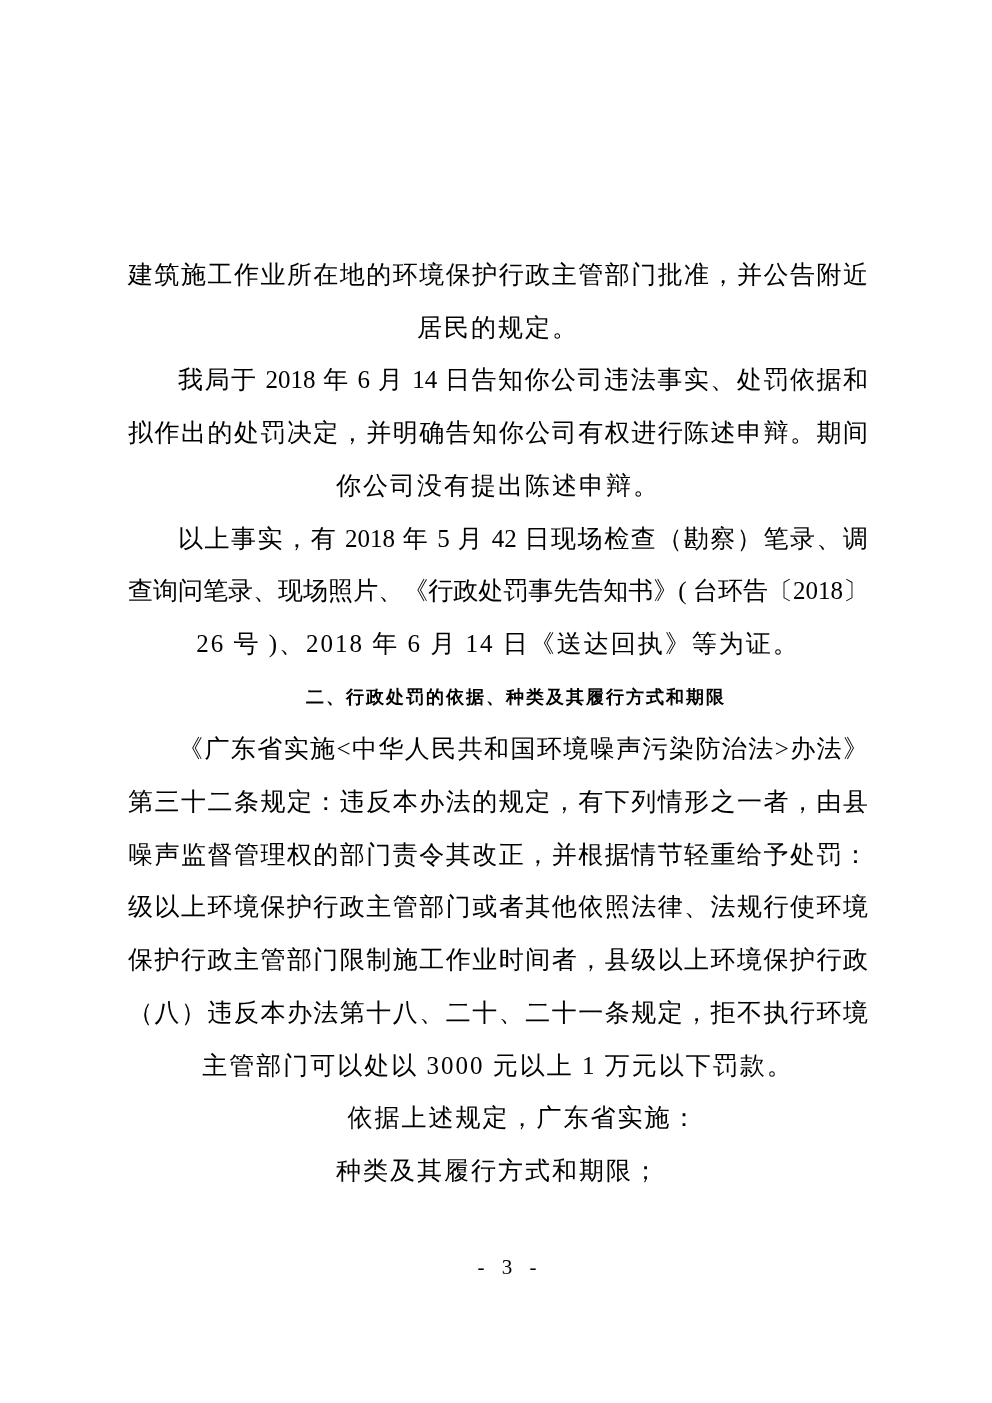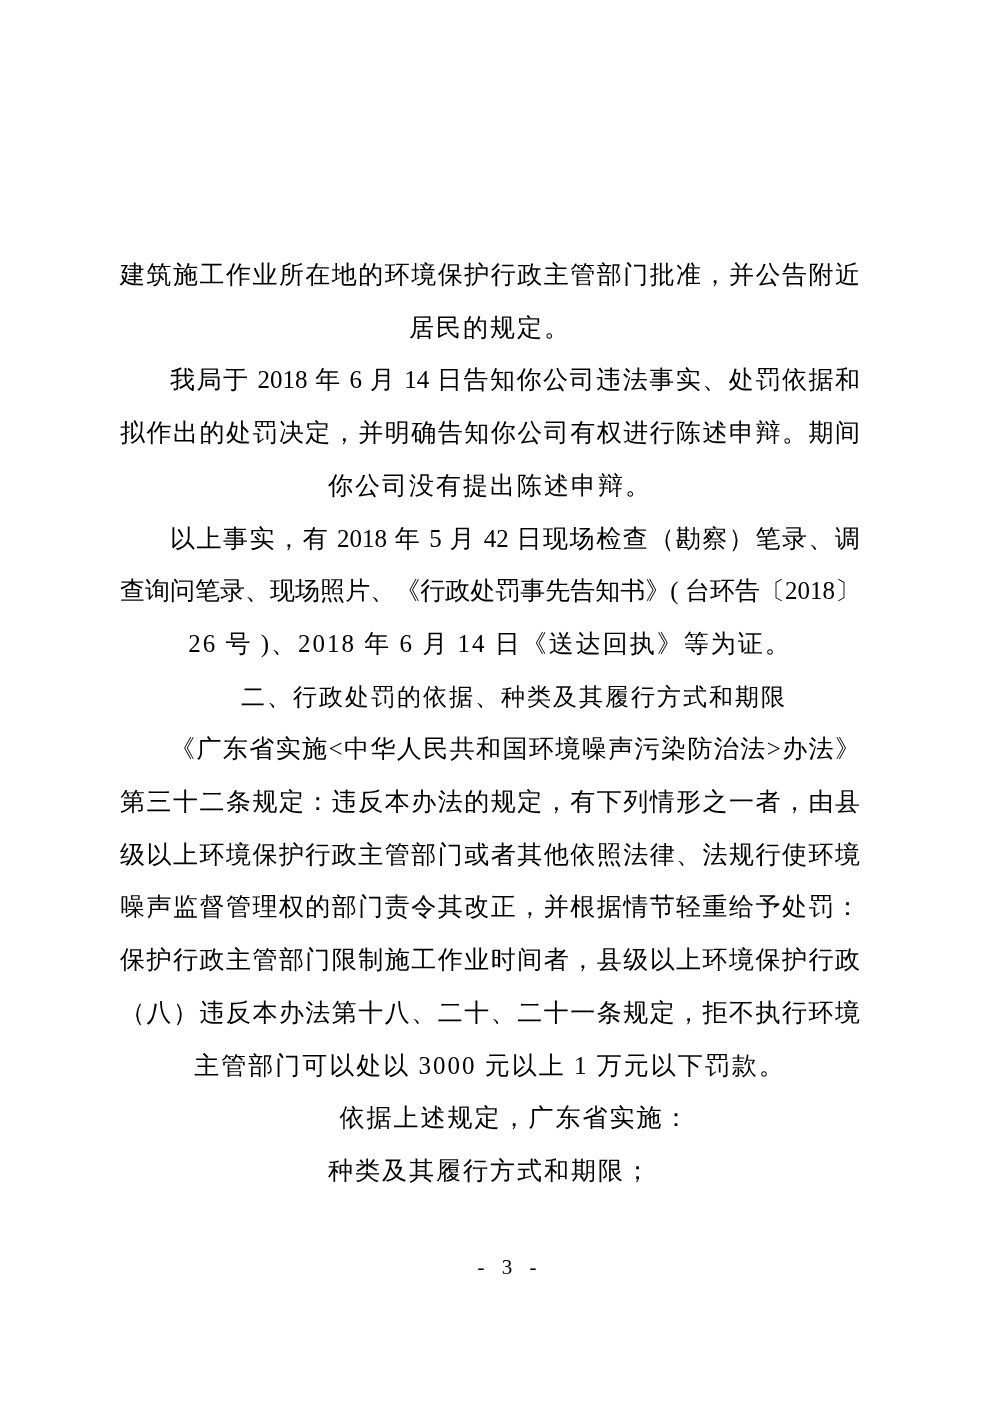--- a/index.html
+++ b/index.html
@@ -11,21 +11,21 @@
     position: relative;
     width: 992px;
     height: 1403px;
     background: #ffffff;
     overflow: hidden;
     font-family: "Liberation Serif", "DejaVu Serif", serif;
     color: #000000;
   }
   .text-block {
     position: absolute;
-    left: 120px;
+    left: 128px;
     top: 249px;
     width: 740px;
   }
   .line {
     font-size: 25px;
     line-height: 52.7px;
     letter-spacing: 2px;
     white-space: normal;
     text-align: center;
   }
@@ -33,22 +33,22 @@
     letter-spacing: 0;
     text-align: justify;
     text-align-last: justify;
     -moz-text-align-last: justify;
   }
   .line.indent {
     text-indent: 2em;
   }
   .line.heading {
     font-family: "Liberation Sans", "DejaVu Sans", sans-serif;
-    font-weight: 400;
-    font-size: 24px;
+    font-weight: 700;
+    font-size: 18px;
     letter-spacing: 2px;
   }
   .page-footer {
     position: absolute;
     top: 1252px;
     left: 0;
     width: 100%;
     text-align: center;
     font-size: 21px;
     line-height: 30px;
@@ -68,22 +68,22 @@
     <div class="line">居民的规定。</div>
     <div class="line indent justify">我局于 2018 年 6 月 14 日告知你公司违法事实、处罚依据和</div>
     <div class="line justify">拟作出的处罚决定，并明确告知你公司有权进行陈述申辩。期间</div>
     <div class="line">你公司没有提出陈述申辩。</div>
     <div class="line indent justify">以上事实，有 2018 年 5 月 42 日现场检查（勘察）笔录、调</div>
     <div class="line justify">查询问笔录、现场照片、《行政处罚事先告知书》( 台环告〔2018〕</div>
     <div class="line">26 号 )、2018 年 6 月 14 日《送达回执》等为证。</div>
     <div class="line indent heading">二、行政处罚的依据、种类及其履行方式和期限</div>
     <div class="line indent justify">《广东省实施&lt;中华人民共和国环境噪声污染防治法&gt;办法》</div>
     <div class="line justify">第三十二条规定：违反本办法的规定，有下列情形之一者，由县</div>
+    <div class="line justify">噪声监督管理权的部门责令其改正，并根据情节轻重给予处罚：</div>
     <div class="line justify">级以上环境保护行政主管部门或者其他依照法律、法规行使环境</div>
-    <div class="line justify">噪声监督管理权的部门责令其改正，并根据情节轻重给予处罚：</div>
     <div class="line justify">保护行政主管部门限制施工作业时间者，县级以上环境保护行政</div>
     <div class="line justify">（八）违反本办法第十八、二十、二十一条规定，拒不执行环境</div>
     <div class="line">主管部门可以处以 3000 元以上 1 万元以下罚款。</div>
     <div class="line indent">依据上述规定，广东省实施：</div>
     <div class="line">种类及其履行方式和期限；</div>
   </div>
   <div class="page-footer">- 3 -</div>
 </div>
 
 </body></html>

